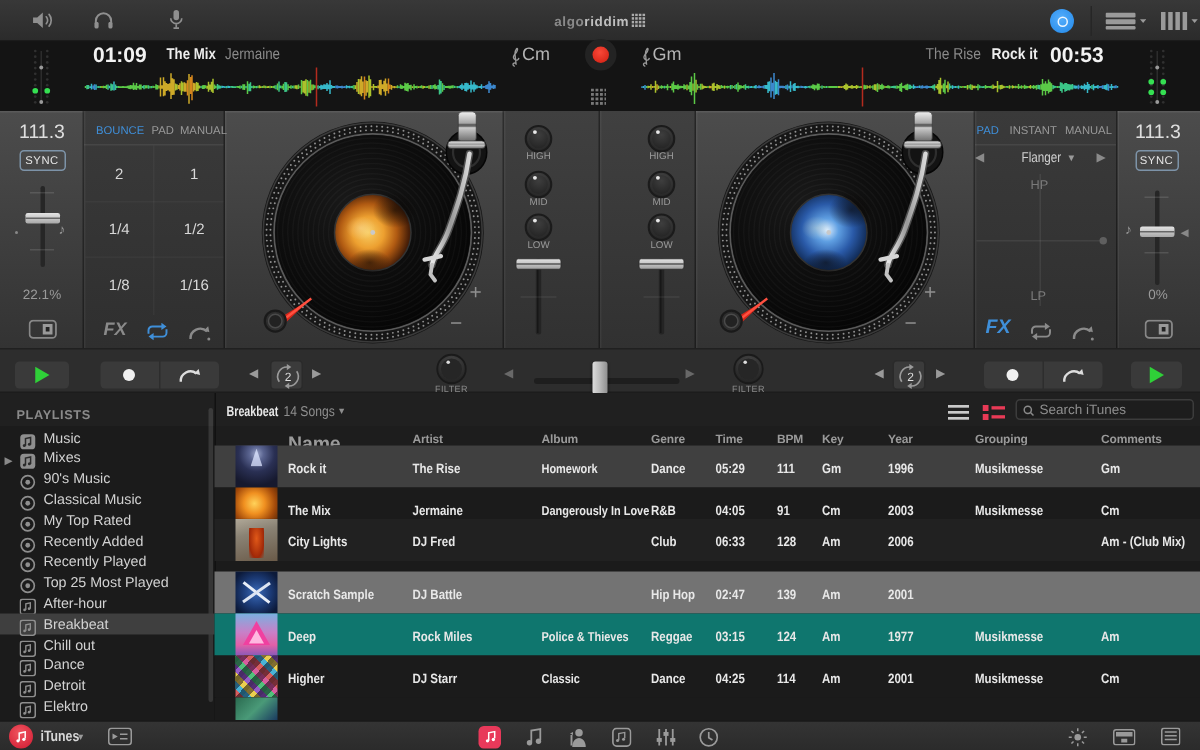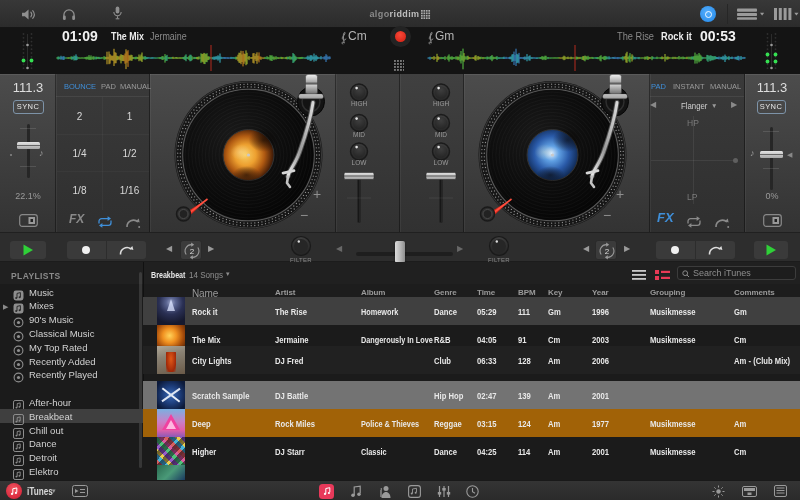--- a/index.html
+++ b/index.html
@@ -1113,20 +1113,27 @@
         </svg></span>
       <span style="position:absolute;left:29px;top:1.5px;font-size:9.5px;color:#d2d2d2;white-space:nowrap">Recently Added</span>
     </div>
     <div style="position:absolute;left:0;top:367.80000000000007px;width:143px;height:13.8px;">
       <span style="position:absolute;left:13px;top:1.5px"><svg width="11" height="11" viewBox="0 0 11 11">
           <circle cx="5.5" cy="5.5" r="4.4" fill="none" stroke="#8e8e8e" stroke-width="1.1"></circle>
           <circle cx="5.5" cy="5.5" r="1.6" fill="#8e8e8e"></circle>
         </svg></span>
       <span style="position:absolute;left:29px;top:1.5px;font-size:9.5px;color:#d2d2d2;white-space:nowrap">Recently Played</span>
     </div>
+    <div style="position:absolute;left:0;top:381.6000000000001px;width:143px;height:13.8px;">
+      <span style="position:absolute;left:13px;top:1.5px"><svg width="11" height="11" viewBox="0 0 11 11">
+          <circle cx="5.5" cy="5.5" r="4.4" fill="none" stroke="#8e8e8e" stroke-width="1.1"></circle>
+          <circle cx="5.5" cy="5.5" r="1.6" fill="#8e8e8e"></circle>
+        </svg></span>
+      <span style="position:absolute;left:29px;top:1.5px;font-size:9.5px;color:#d2d2d2;white-space:nowrap">Top 25 Most Played</span>
+    </div>
     <div style="position:absolute;left:0;top:395.4000000000001px;width:143px;height:13.8px;">
       <span style="position:absolute;left:13px;top:1.5px"><svg width="11" height="11" viewBox="0 0 11 11">
           <rect x="0.5" y="0.5" width="10" height="10" rx="1.6" fill="none" stroke="#8e8e8e"></rect>
           <path d="M4.2 7.6V3.6l3-.7v3.9" stroke="#8e8e8e" stroke-width="0.9" fill="none"></path>
           <circle cx="3.4" cy="7.6" r="0.9" fill="#8e8e8e"></circle>
           <circle cx="6.4" cy="6.8" r="0.9" fill="#8e8e8e"></circle>
         </svg></span>
       <span style="position:absolute;left:29px;top:1.5px;font-size:9.5px;color:#d2d2d2;white-space:nowrap">After-hour</span>
     </div>
     <div style="position:absolute;left:0;top:409.2000000000001px;width:143px;height:13.8px;background:#3f3f3f;">
@@ -1170,21 +1177,21 @@
           <rect x="0.5" y="0.5" width="10" height="10" rx="1.6" fill="none" stroke="#8e8e8e"></rect>
           <path d="M4.2 7.6V3.6l3-.7v3.9" stroke="#8e8e8e" stroke-width="0.9" fill="none"></path>
           <circle cx="3.4" cy="7.6" r="0.9" fill="#8e8e8e"></circle>
           <circle cx="6.4" cy="6.8" r="0.9" fill="#8e8e8e"></circle>
         </svg></span>
       <span style="position:absolute;left:29px;top:1.5px;font-size:9.5px;color:#d2d2d2;white-space:nowrap">Elektro</span>
     </div>
 
 <div class="abs" style="left:144px;top:284px;width:656px;height:13px;background:#1d1d1d"></div>
 <div class="abs" style="left:144px;top:297px;width:656px;height:183px;background:#1b1b1b"></div>
-<span style="position:absolute;left:192px;top:287.5px;font-size:10px;color:#9a9a9a;font-weight:normal;letter-spacing:-0.1px">Name</span>
+<span style="position:absolute;left:192px;top:287.5px;font-size:13px;color:#9a9a9a;font-weight:bold;letter-spacing:-0.1px">Name</span>
     <span style="position:absolute;left:275px;top:287.5px;font-size:8px;color:#9a9a9a;font-weight:bold;letter-spacing:-0.1px">Artist</span>
     <span style="position:absolute;left:361px;top:287.5px;font-size:8px;color:#9a9a9a;font-weight:bold;letter-spacing:-0.1px">Album</span>
     <span style="position:absolute;left:434px;top:287.5px;font-size:8px;color:#9a9a9a;font-weight:bold;letter-spacing:-0.1px">Genre</span>
     <span style="position:absolute;left:477px;top:287.5px;font-size:8px;color:#9a9a9a;font-weight:bold;letter-spacing:-0.1px">Time</span>
     <span style="position:absolute;left:518px;top:287.5px;font-size:8px;color:#9a9a9a;font-weight:bold;letter-spacing:-0.1px">BPM</span>
     <span style="position:absolute;left:548px;top:287.5px;font-size:8px;color:#9a9a9a;font-weight:bold;letter-spacing:-0.1px">Key</span>
     <span style="position:absolute;left:592px;top:287.5px;font-size:8px;color:#9a9a9a;font-weight:bold;letter-spacing:-0.1px">Year</span>
     <span style="position:absolute;left:650px;top:287.5px;font-size:8px;color:#9a9a9a;font-weight:bold;letter-spacing:-0.1px">Grouping</span>
     <span style="position:absolute;left:734px;top:287.5px;font-size:8px;color:#9a9a9a;font-weight:bold;letter-spacing:-0.1px">Comments</span>
 <div style="position:absolute;left:143px;top:297px;width:657px;height:28px;background:#404040">
@@ -1236,21 +1243,21 @@
         <div style="position:absolute;left:3px;top:13px;width:22px;height:2px;background:#dce4f2;transform:rotate(-35deg)"></div>
       </div>
       <span style="position:absolute;left:49px;top:9.5px;font-size:9px;font-weight:bold;color:#e8e8e8;white-space:nowrap;transform:scaleX(0.85);transform-origin:0 50%">Scratch Sample</span>
       <span style="position:absolute;left:132px;top:9.5px;font-size:9px;font-weight:bold;color:#e8e8e8;white-space:nowrap;transform:scaleX(0.85);transform-origin:0 50%">DJ Battle</span>
       <span style="position:absolute;left:291px;top:9.5px;font-size:9px;font-weight:bold;color:#e8e8e8;white-space:nowrap;transform:scaleX(0.85);transform-origin:0 50%">Hip Hop</span>
       <span style="position:absolute;left:334px;top:9.5px;font-size:9px;font-weight:bold;color:#e8e8e8;white-space:nowrap;transform:scaleX(0.85);transform-origin:0 50%">02:47</span>
       <span style="position:absolute;left:375px;top:9.5px;font-size:9px;font-weight:bold;color:#e8e8e8;white-space:nowrap;transform:scaleX(0.85);transform-origin:0 50%">139</span>
       <span style="position:absolute;left:405px;top:9.5px;font-size:9px;font-weight:bold;color:#e8e8e8;white-space:nowrap;transform:scaleX(0.85);transform-origin:0 50%">Am</span>
       <span style="position:absolute;left:449px;top:9.5px;font-size:9px;font-weight:bold;color:#e8e8e8;white-space:nowrap;transform:scaleX(0.85);transform-origin:0 50%">2001</span>
     </div>
-    <div style="position:absolute;left:143px;top:409px;width:657px;height:28px;background:#a16207">
+    <div style="position:absolute;left:143px;top:409px;width:657px;height:28px;background:#0f766e">
       <div style="position:absolute;left:14px;top:0;width:28px;height:28px;background:linear-gradient(180deg,#7ab0e0 0%,#c880c8 45%,#e060a8 75%,#8a5ab8 100%);overflow:hidden">
         <div style="position:absolute;left:5px;top:5px;width:0;height:0;border-left:9px solid transparent;border-right:9px solid transparent;border-bottom:16px solid #f040a0"></div>
         <div style="position:absolute;left:9px;top:11px;width:0;height:0;border-left:5px solid transparent;border-right:5px solid transparent;border-bottom:9px solid #ffb8e0"></div>
       </div>
       <span style="position:absolute;left:49px;top:9.5px;font-size:9px;font-weight:bold;color:#e8e8e8;white-space:nowrap;transform:scaleX(0.85);transform-origin:0 50%">Deep</span>
       <span style="position:absolute;left:132px;top:9.5px;font-size:9px;font-weight:bold;color:#e8e8e8;white-space:nowrap;transform:scaleX(0.85);transform-origin:0 50%">Rock Miles</span>
       <span style="position:absolute;left:218px;top:9.5px;font-size:8.6px;font-weight:bold;color:#e8e8e8;white-space:nowrap;transform:scaleX(0.85);transform-origin:0 50%">Police &amp; Thieves</span>
       <span style="position:absolute;left:291px;top:9.5px;font-size:9px;font-weight:bold;color:#e8e8e8;white-space:nowrap;transform:scaleX(0.85);transform-origin:0 50%">Reggae</span>
       <span style="position:absolute;left:334px;top:9.5px;font-size:9px;font-weight:bold;color:#e8e8e8;white-space:nowrap;transform:scaleX(0.85);transform-origin:0 50%">03:15</span>
       <span style="position:absolute;left:375px;top:9.5px;font-size:9px;font-weight:bold;color:#e8e8e8;white-space:nowrap;transform:scaleX(0.85);transform-origin:0 50%">124</span>

